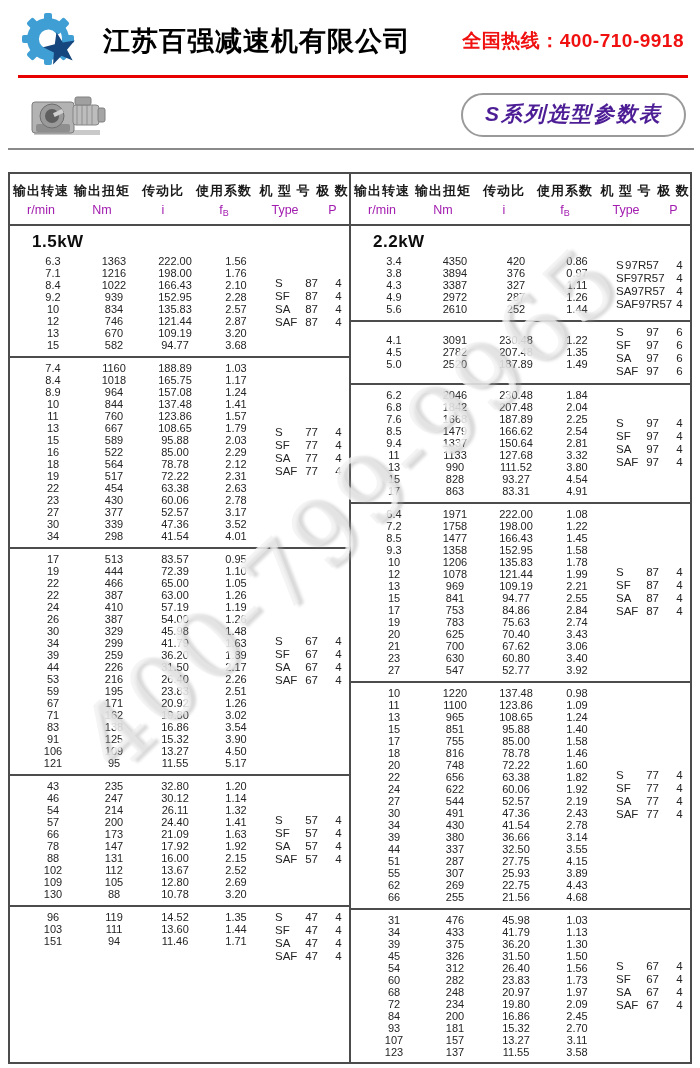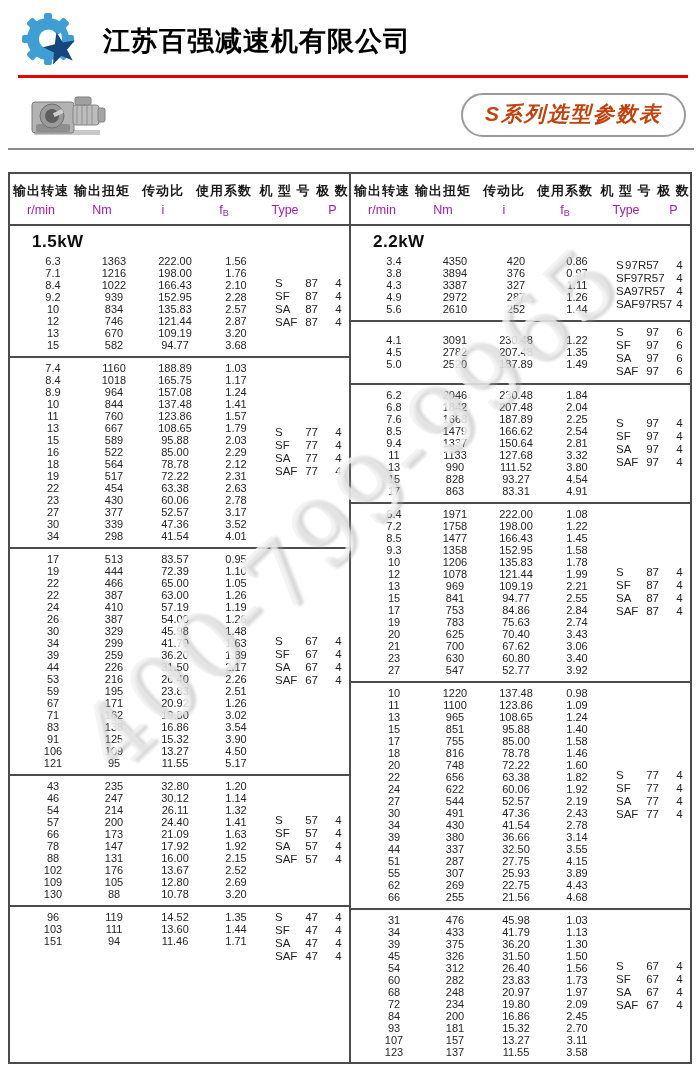--- a/index.html
+++ b/index.html
@@ -10,21 +10,21 @@
   
   .top-row { display:flex; align-items:center; padding:10px 16px 0 20px; height:62px; }
   .logo { width:66px; height:60px; flex:0 0 auto; }
   .company { font-size:27px; font-weight:bold; color:#000; letter-spacing:1px; margin-left:17px; }
   .hotline { margin-left:auto; font-size:19px; font-weight:bold; color:#f01010; letter-spacing:0.5px; }
   .red-line { height:3px; background:#e80000; margin:3px 12px 0 18px; }
   .banner-row { display:flex; align-items:center; justify-content:space-between; padding:12px 12px 6px 28px; height:50px; }
   .product-img { width:82px; height:50px; }
   .pill {
     border:2px solid #9a9a9a; border-radius:22px; padding:5px 22px 7px 22px;
-    font-size:21px; font-weight:bold; font-style:italic; color:#c2410c; letter-spacing:2px;
+    font-size:21px; font-weight:bold; font-style:italic; color:#4c1d95; letter-spacing:2px;
     margin-right:2px; background:#fff;
   }
   .gray-line { height:2px; background:#8a8a8a; margin:2px 6px 0 8px; }
 
   
   .tables {
     display:flex; margin:22px 8px 0 8px; height:888px;
     border:2px solid #4c4c4c; overflow:hidden; background:#fff;
   }
   .panel { flex:1 1 0; display:flex; flex-direction:column; min-width:0; }
@@ -76,20 +76,21 @@
         <rect x="8" y="39" width="9" height="9" rx="2" transform="rotate(45 12.5 43.5)"></rect>
         <rect x="39" y="39" width="9" height="9" rx="2" transform="rotate(45 43.5 43.5)"></rect>
       </g>
       <circle cx="28" cy="28" r="14" fill="#ffffff"></circle>
       <path d="M 38 20 A 12.5 12.5 0 1 0 38 36" fill="none" stroke="#3f9fd4" stroke-width="6" stroke-linecap="round"></path>
       <g transform="translate(40,38) rotate(-12)">
         <polygon fill="#16467e" points="0,-17 4.1,-5.7 16.2,-5.2 6.7,2.2 10,13.8 0,7 -10,13.8 -6.7,2.2 -16.2,-5.2 -4.1,-5.7"></polygon>
       </g>
     </svg>
     <div class="company">江苏百强减速机有限公司</div>
+    <div class="hotline">全国热线：400-710-9918</div>
   </div>
 
   <div class="red-line"></div>
 
   <div class="banner-row">
     <svg class="product-img" viewBox="0 0 82 50">
       <rect x="6" y="40" width="66" height="5" fill="#c9c9c9"></rect>
       <rect x="4" y="12" width="42" height="31" rx="3" fill="#b3b3b3" stroke="#7d7d7d"></rect>
       <rect x="8" y="34" width="34" height="8" rx="2" fill="#8e8e8e"></rect>
       <circle cx="24" cy="26" r="12" fill="#9a9a9a" stroke="#6e6e6e"></circle>
@@ -533,21 +534,21 @@
                   <span class="cell">1.92</span>
                 </div>
                 <div class="drow">
                   <span class="cell">88</span>
                   <span class="cell">131</span>
                   <span class="cell">16.00</span>
                   <span class="cell">2.15</span>
                 </div>
                 <div class="drow">
                   <span class="cell">102</span>
-                  <span class="cell">176</span>
+                  <span class="cell">112</span>
                   <span class="cell">13.67</span>
                   <span class="cell">2.52</span>
                 </div>
                 <div class="drow">
                   <span class="cell">109</span>
                   <span class="cell">105</span>
                   <span class="cell">12.80</span>
                   <span class="cell">2.69</span>
                 </div>
                 <div class="drow">

